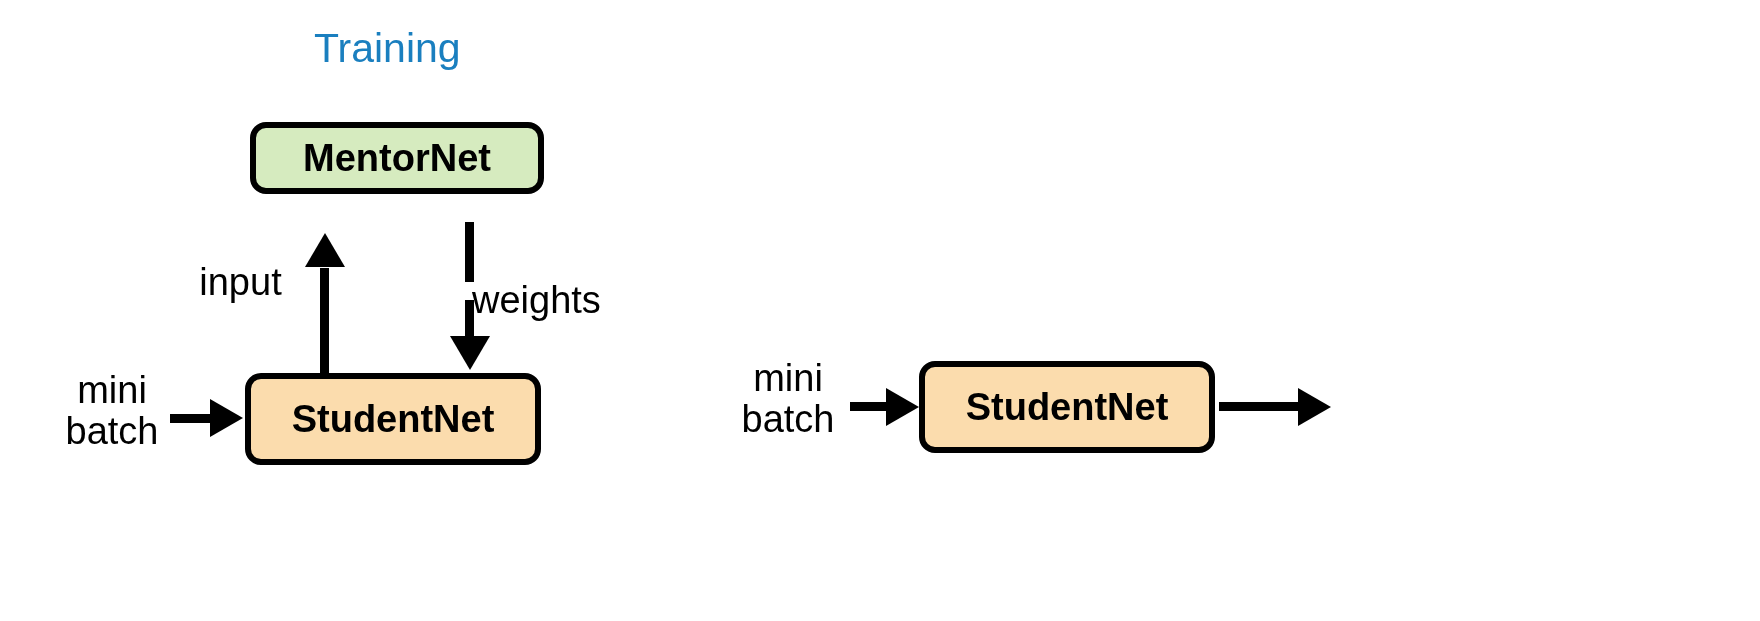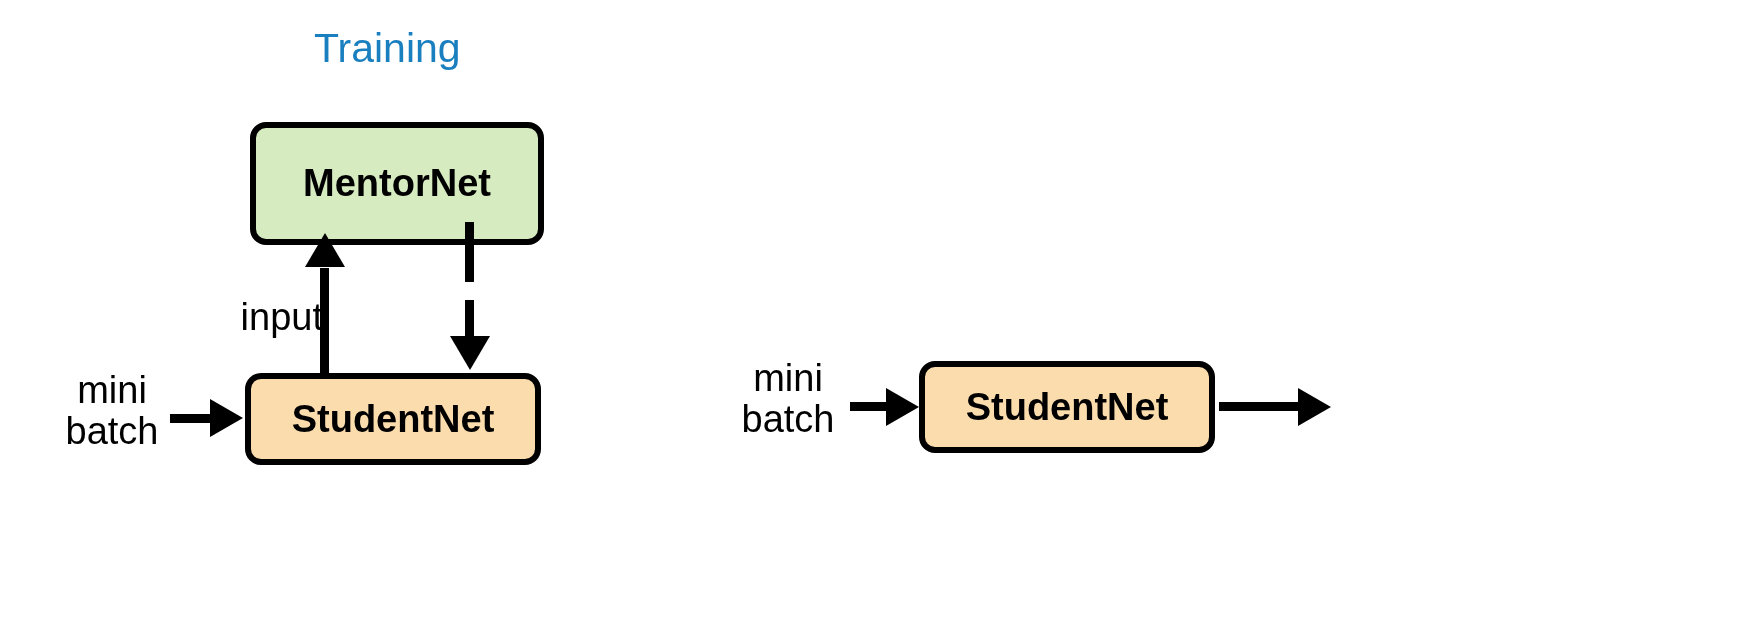--- a/index.html
+++ b/index.html
@@ -42,21 +42,21 @@
     display: flex;
     align-items: center;
     justify-content: center;
     font-weight: bold;
     color: #000000;
     font-family: "Liberation Sans", sans-serif;
     white-space: nowrap;
   }
   #box-mentornet {
     left: 240px; top: 122px;
-    width: 294px; height: 123px;
+    width: 294px; height: 72px;
     background: #d6ebbf;
     font-size: 38px;
   }
   #box-studentnet-train {
     left: 235px; top: 373px;
     width: 296px; height: 92px;
     background: #fbdcad;
     font-size: 38px;
   }
   #box-studentnet-test {
@@ -71,23 +71,21 @@
     color: #000000;
     font-size: 38px;
     line-height: 1.05;
     white-space: nowrap;
     font-family: "Liberation Sans", sans-serif;
   }
   .plain-label.two-line { line-height: 1.08; text-align: center; }
 
   #label-input-features {
     left: 148px; top: 262px;
-    text-align: right;
     width: 165px;
-    margin-top: 35px;
   }
   #label-weights { left: 462px; top: 281px; }
   #label-minibatch-train {
     left: 42px; top: 370px;
     width: 120px;
     text-align: center;
   }
   #label-minibatch-test {
     left: 718px; top: 358px;
     width: 120px;
@@ -154,20 +152,21 @@
   <div class="abs arrow-up" id="conn-features-head"></div>
 
   <div class="abs plain-label two-line" id="label-input-features">
     <div>input</div>
   </div>
 
   <div class="abs line-v" id="conn-weights-line-top"></div>
   <div class="abs line-v" id="conn-weights-line-bot"></div>
   <div class="abs arrow-down" id="conn-weights-head"></div>
 
+  <div class="abs plain-label" id="label-weights">weights</div>
 
   <div class="abs node-box" id="box-studentnet-train">
     <span>StudentNet</span>
   </div>
 
   <div class="abs plain-label two-line" id="label-minibatch-train">
     <div>mini</div>
     <div>batch</div>
   </div>
   <div class="abs line-h" id="conn-mb-train-line"></div>

